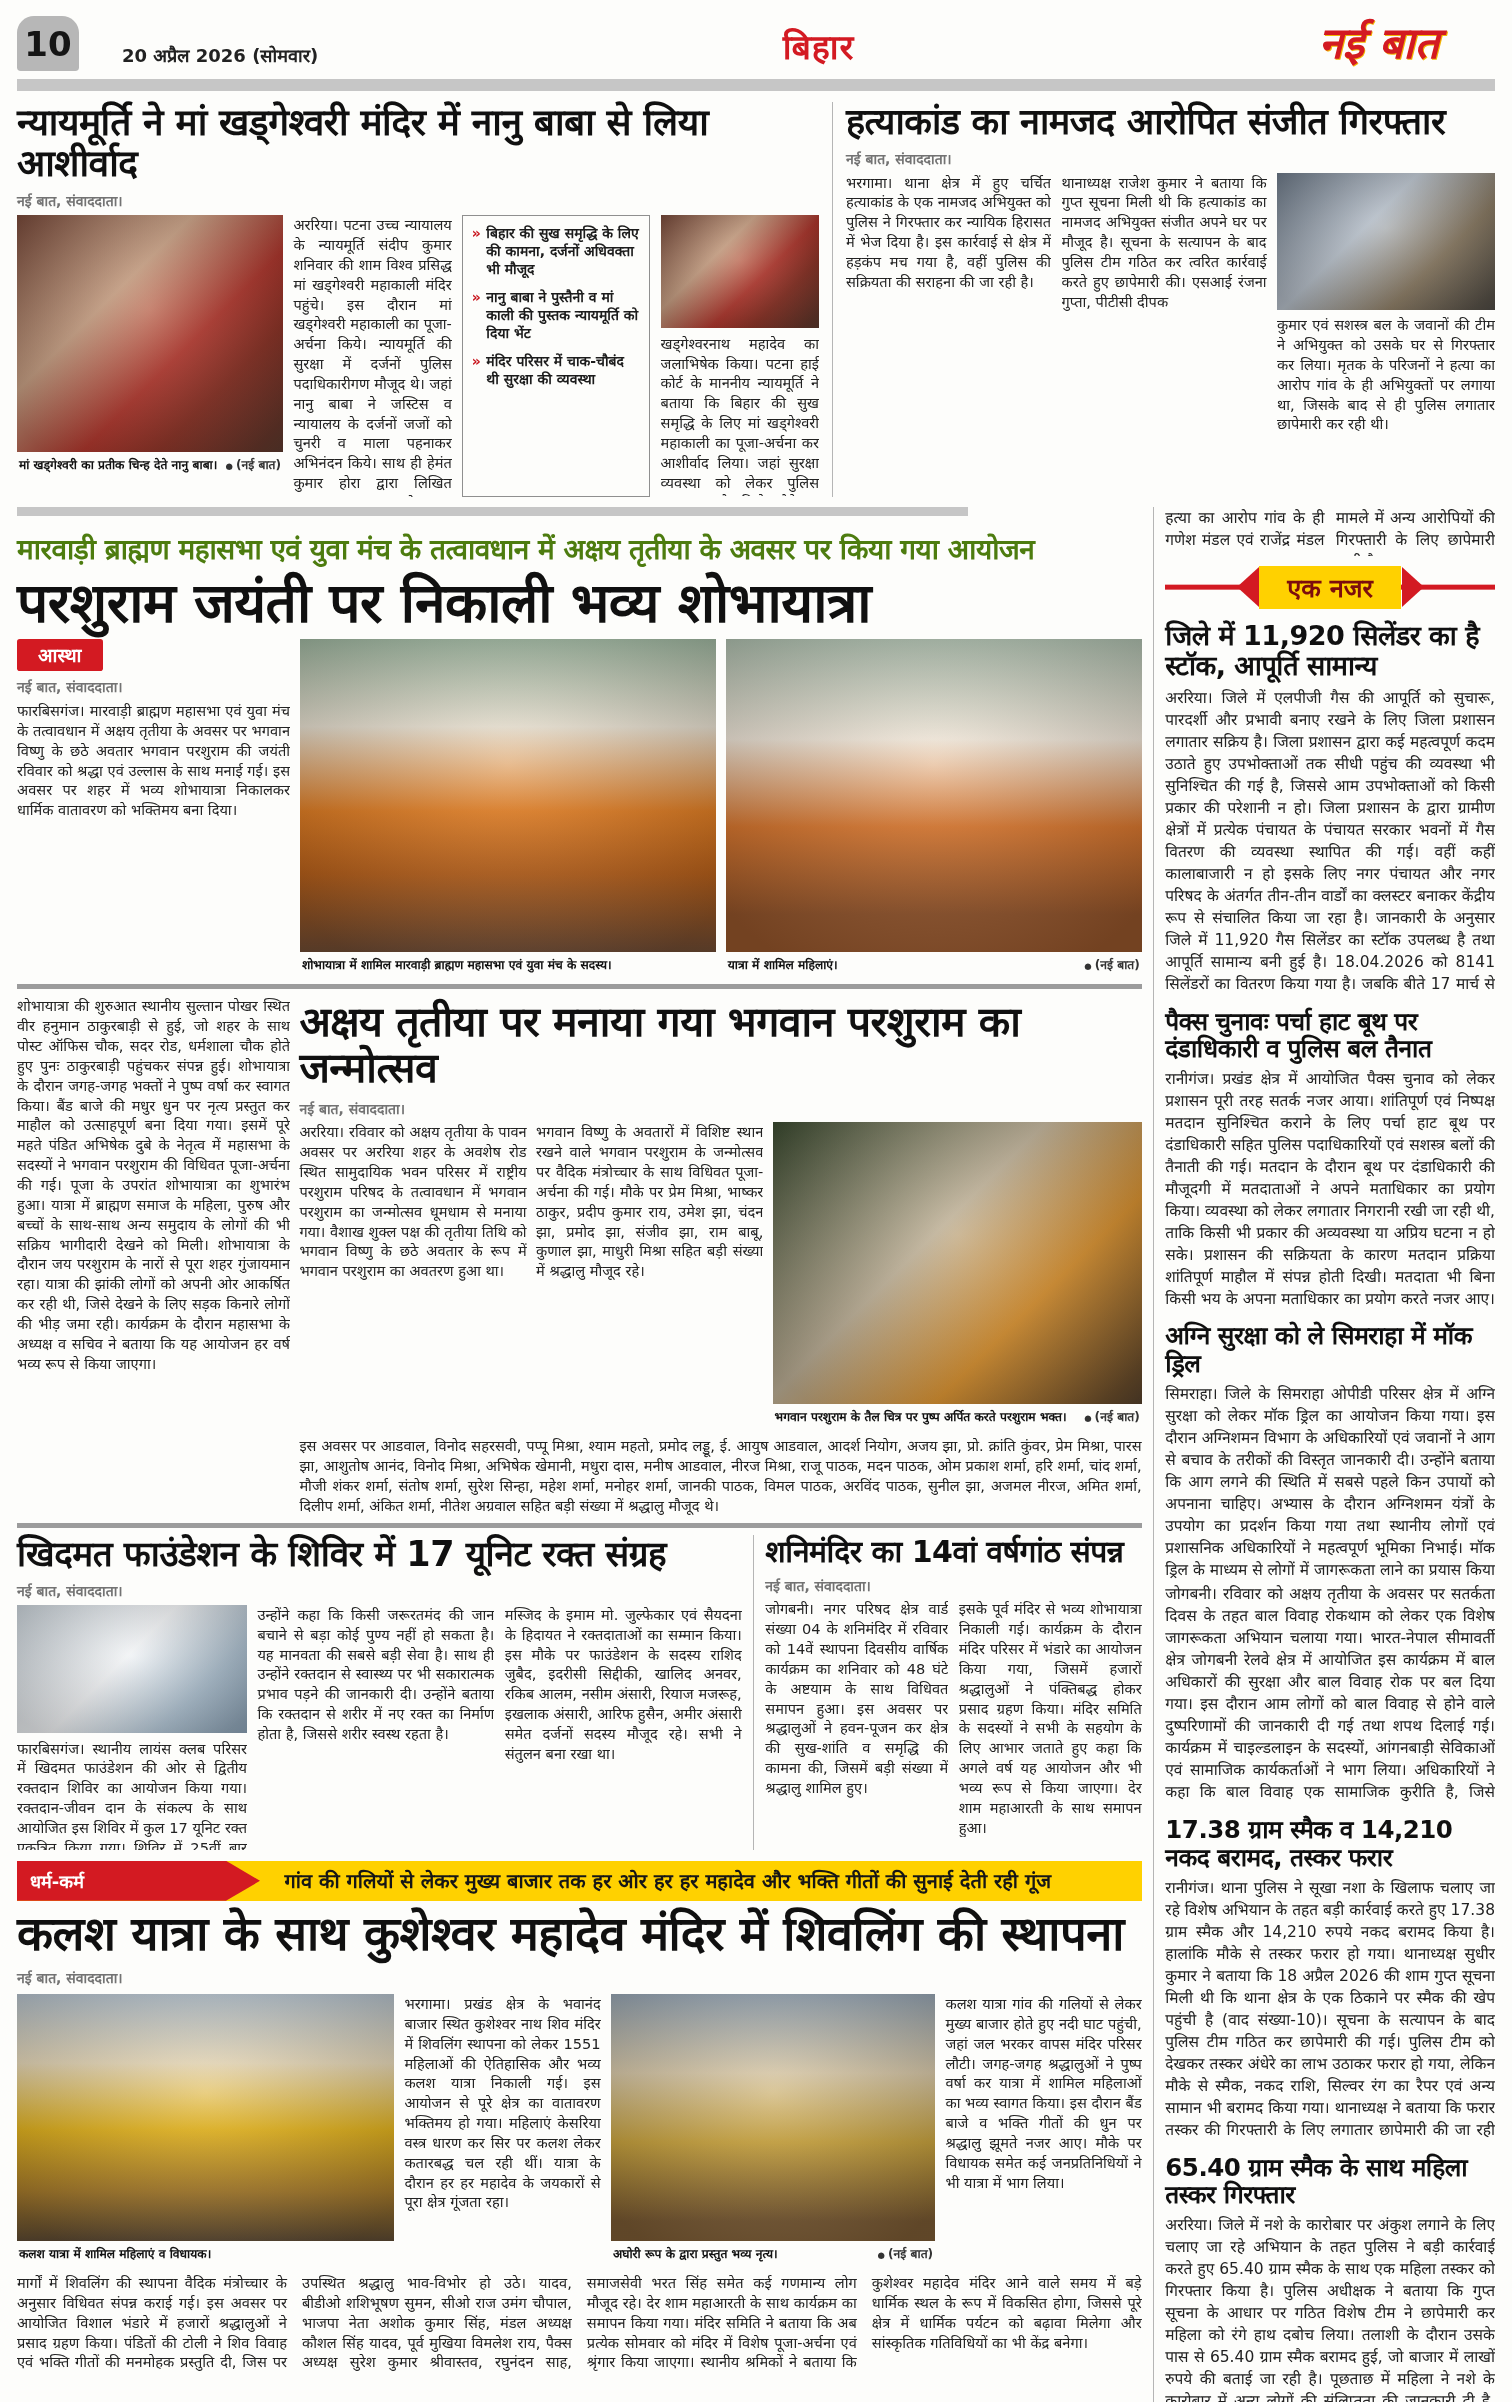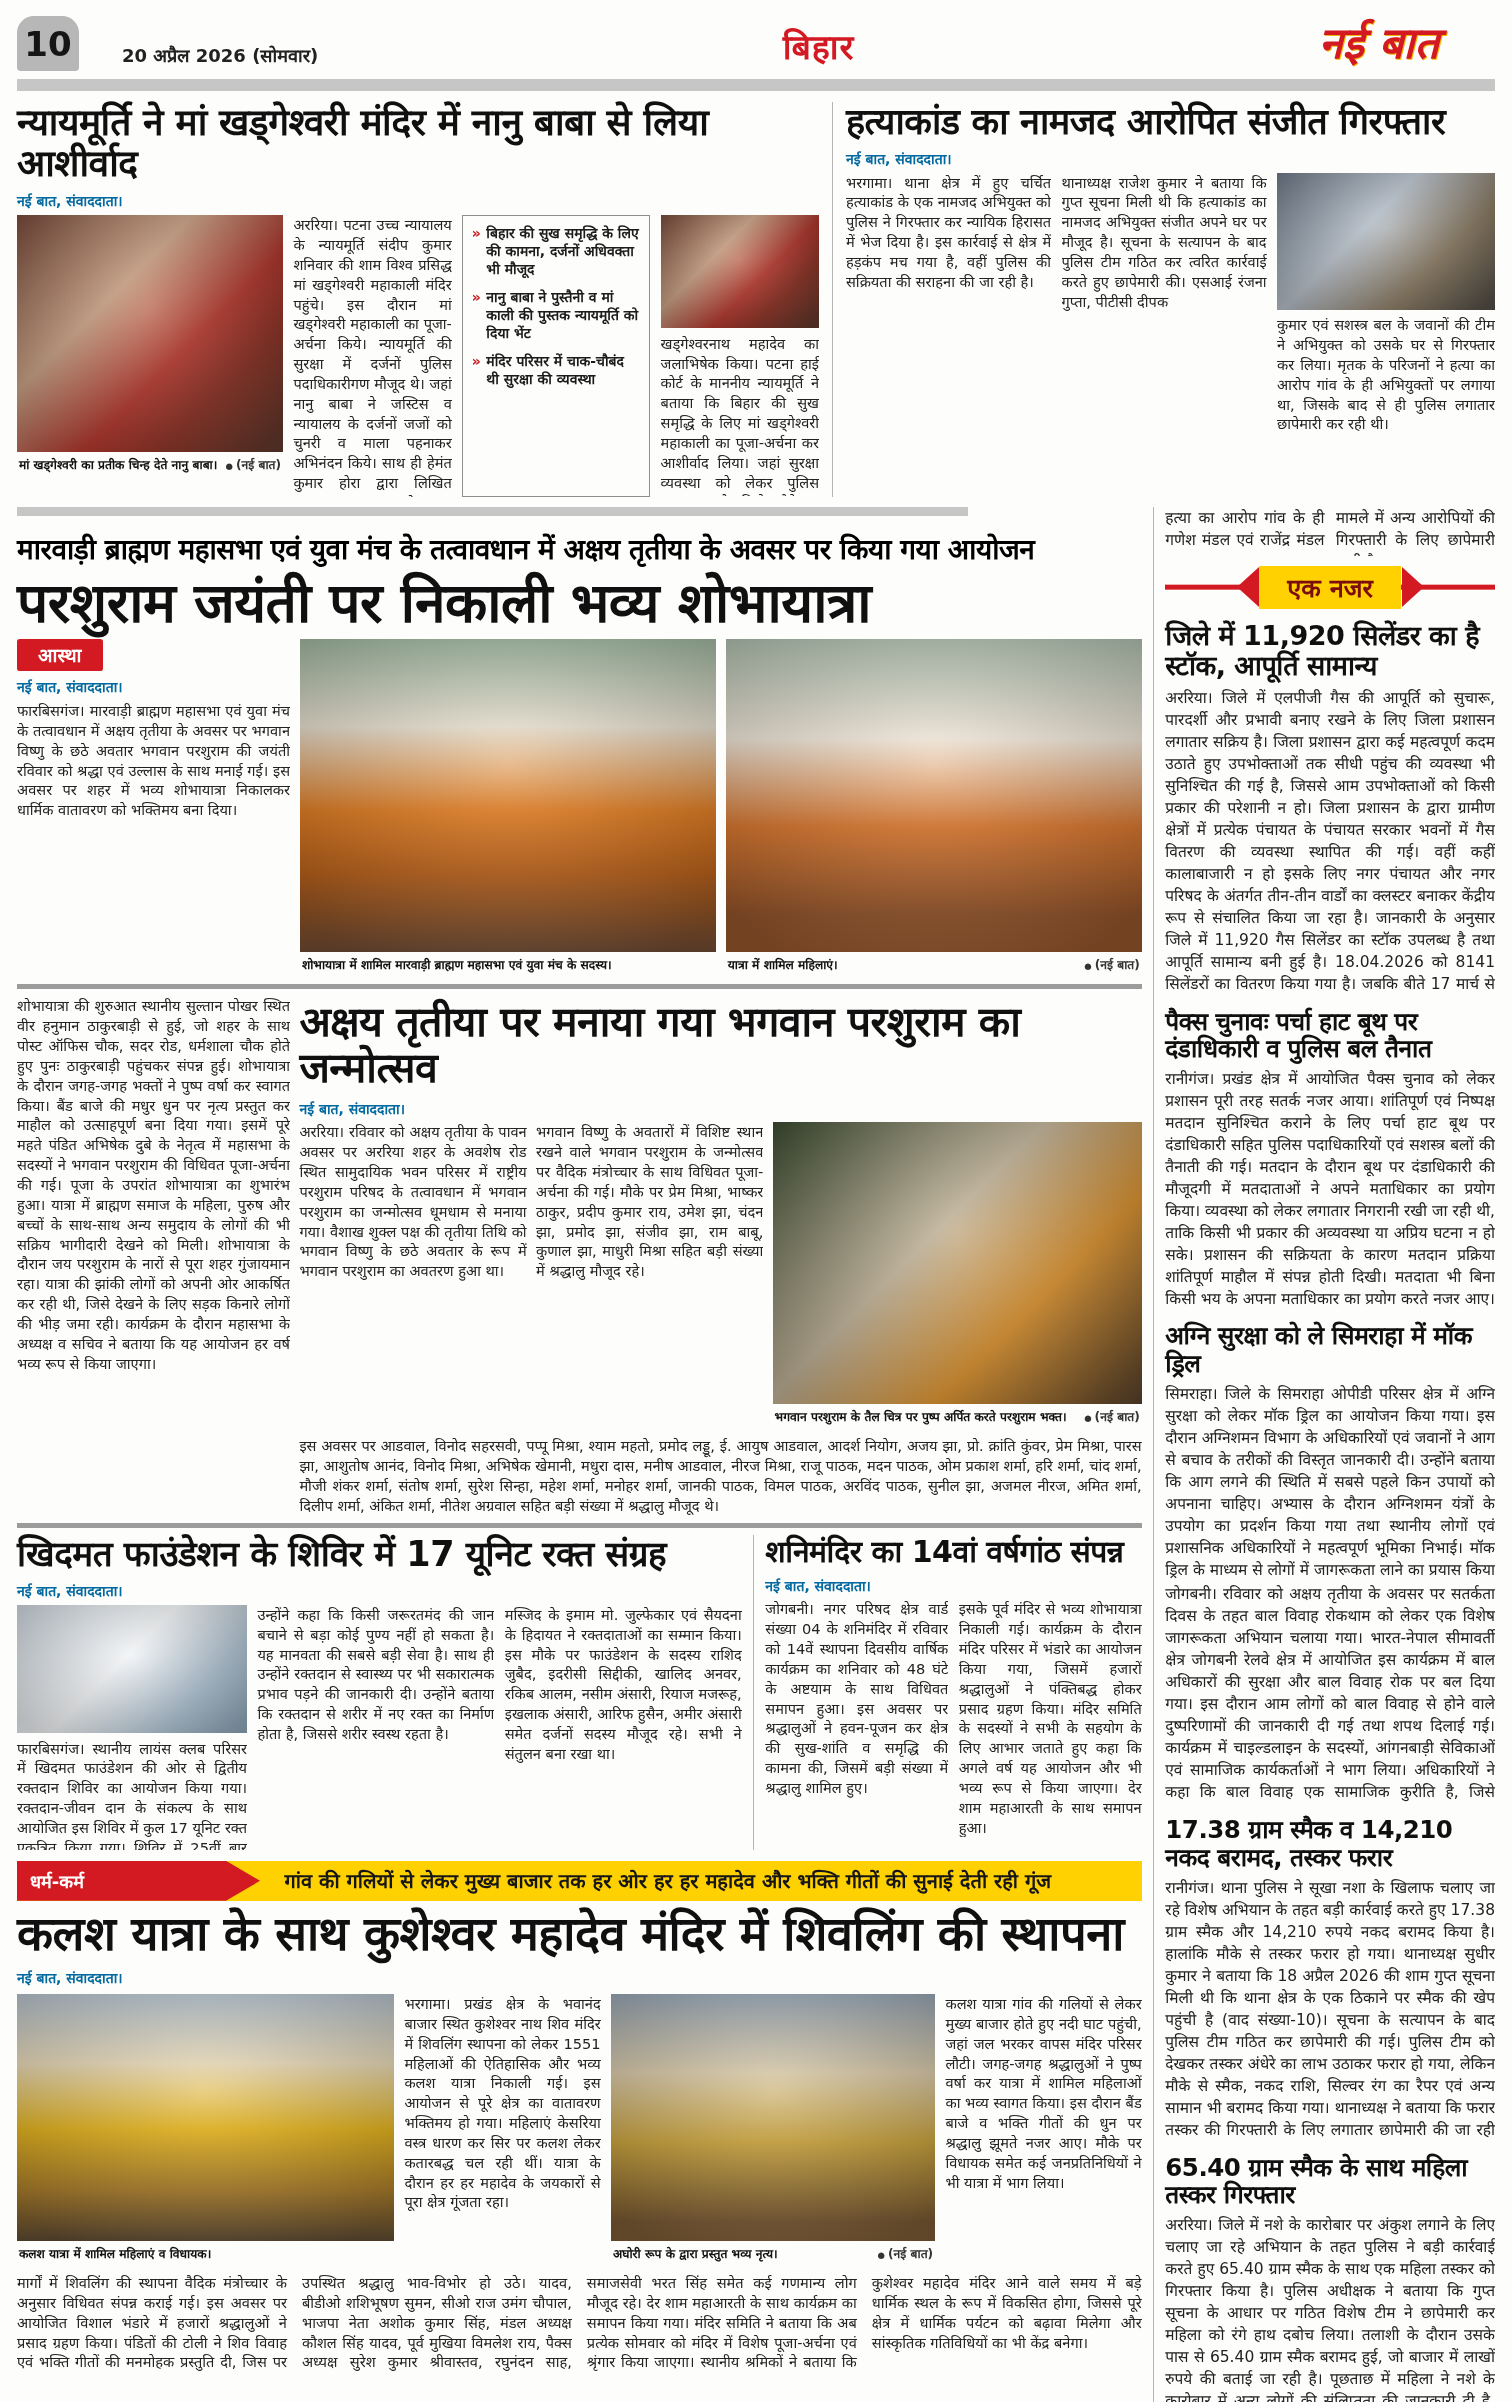--- a/index.html
+++ b/index.html
@@ -17,21 +17,21 @@
     font-size:34px; font-weight:800; color:#151515;
   }
   .pgdate { font-size:18px; font-weight:700; margin:0 0 3.8px 43px; color:#222; }
   .section-title { flex:1; text-align:center; font-size:34px; font-weight:800; color:#d31a22; margin-bottom:1.9px; letter-spacing:0.9px;}
   .paper-logo { font-size:43px; font-weight:800; font-style:italic; color:#d31a22; margin:0 56px 0 0; text-shadow:0.9px 0.9px 0 #f2b705; }
   .grayband { height:12.2px; background:#c6c6c6; margin:7.5px 0 11.3px 0; }
   .rule-h { height:4.7px; background:#9c9c9c; margin:7.5px 0; }
 
   
   h1,h2,h3 { font-weight:800; color:#101010; line-height:1.12; letter-spacing:-0.5px;}
-  .byline { font-weight:700; font-size:14px; margin:6.6px 0 4.7px 0; color:#0369a1; }
+  .byline { font-weight:700; font-size:14px; margin:6.6px 0 4.7px 0; color:#737373; }
   .txt { font-size:14.6px; line-height:1.36; text-align:justify; color:#222; overflow:hidden; }
   .clip { overflow:hidden; }
 
   
   .ph { position:relative; width:100%; background:#999; }
   .ph::after { content:""; position:absolute; inset:0;
     background:radial-gradient(ellipse at 50% 40%, rgba(255,255,255,.12), rgba(0,0,0,.22) 90%); }
   .ph-garland  { background:linear-gradient(135deg,#7a4a3a,#caa184 35%,#b0342a 60%,#8a2f22 75%,#5c3a2e); }
   .ph-police   { background:linear-gradient(135deg,#6e7b8a,#b9c2cc 40%,#8a7a62 70%,#4e4a44); }
   .ph-procession{ background:linear-gradient(180deg,#9fb7a0 0%,#e8e0d0 28%,#e07b1f 55%,#b85f18 75%,#6d4a33 100%); }
@@ -61,21 +61,21 @@
   .a2row { display:flex; gap:10.4px; margin-top:1.9px; }
   .a2row .c { flex:1; }
   .a2stack { width:218px; flex:none; }
 
   
   .mainrow { display:flex; margin-top:9.4px; }
   .center { width:1136px; padding-right:11.3px; }
   .rail { flex:1; padding-left:11.3px; border-left:0.9px solid #b5b5b5; }
 
   .centerbar { height:9.4px; background:#c6c6c6; width:951px; margin-bottom:13px;}
-  .kicker { font-size:28px; font-weight:800; color:#000000; letter-spacing:-0.5px; }
+  .kicker { font-size:28px; font-weight:800; color:#4d7c0f; letter-spacing:-0.5px; }
   .h-main { font-size:55px; margin-top:5.6px; }
   .faithrow { display:flex; gap:10px; margin-top:5px; }
   .faith-left { width:273px; flex:none; }
   .tag-astha { display:inline-block; background:#d31a22; color:#fff; font-size:19px; font-weight:800; padding:2.8px 21px; border-radius:2.8px; }
   .bigfig { flex:1.3; display:flex; flex-direction:column; }
   .bigfig .ph { height:313px; }
   .controw { display:flex; gap:9.4px; }
   .cont-col { width:273px; flex:none; }
   .birth { flex:1; }
   .h-birth { font-size:41px; margin-top:3.8px; }

